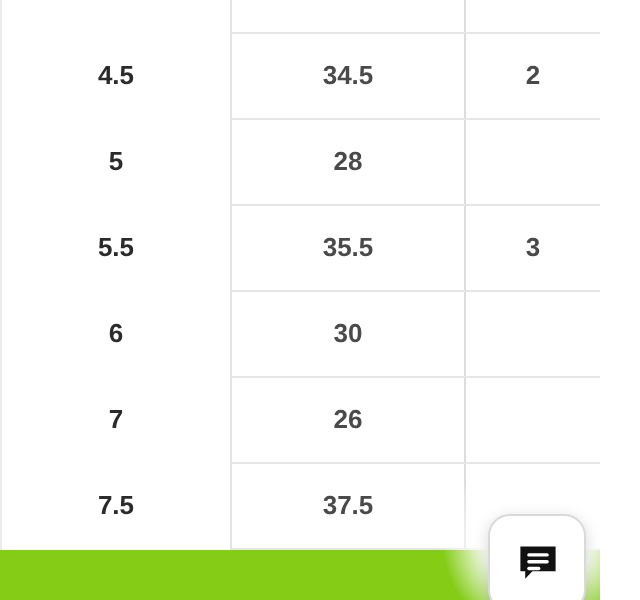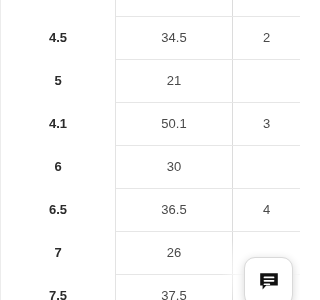--- a/index.html
+++ b/index.html
@@ -53,21 +53,21 @@
     font-weight: bold;
     color: #2b2b2b;
     background: #ffffff;
     border-left: 1px solid #ececec;
     border-right: 1px solid #e3e3e3;
   }
 
   
   .cell-eu,
   .cell-uk {
-    font-weight: normal;
+    font-weight: bold;
     color: #4a4a4a;
     background: #ffffff;
     border-top: 1px solid #e6e6e6;
     border-bottom: 1px solid #e6e6e6;
   }
 
   .cell-eu {
     border-right: 1px solid #dcdcdc;
   }
 
@@ -131,41 +131,36 @@
       </tr>
 
       <tr>
         <td class="cell-us">4.5</td>
         <td class="cell-eu">34.5</td>
         <td class="cell-uk">2</td>
       </tr>
 
       <tr>
         <td class="cell-us">5</td>
-        <td class="cell-eu">21</td>
+        <td class="cell-eu">28</td>
         <td class="cell-uk"></td>
       </tr>
 
       <tr>
-        <td class="cell-us">4.1</td>
-        <td class="cell-eu">50.1</td>
+        <td class="cell-us">5.5</td>
+        <td class="cell-eu">35.5</td>
         <td class="cell-uk">3</td>
       </tr>
 
       <tr>
         <td class="cell-us">6</td>
         <td class="cell-eu">30</td>
         <td class="cell-uk"></td>
       </tr>
 
-      <tr>
-        <td class="cell-us">6.5</td>
-        <td class="cell-eu">36.5</td>
-        <td class="cell-uk">4</td>
-      </tr>
 
       <tr>
         <td class="cell-us">7</td>
         <td class="cell-eu">26</td>
         <td class="cell-uk"></td>
       </tr>
 
       <tr>
         <td class="cell-us">7.5</td>
         <td class="cell-eu">37.5</td>

